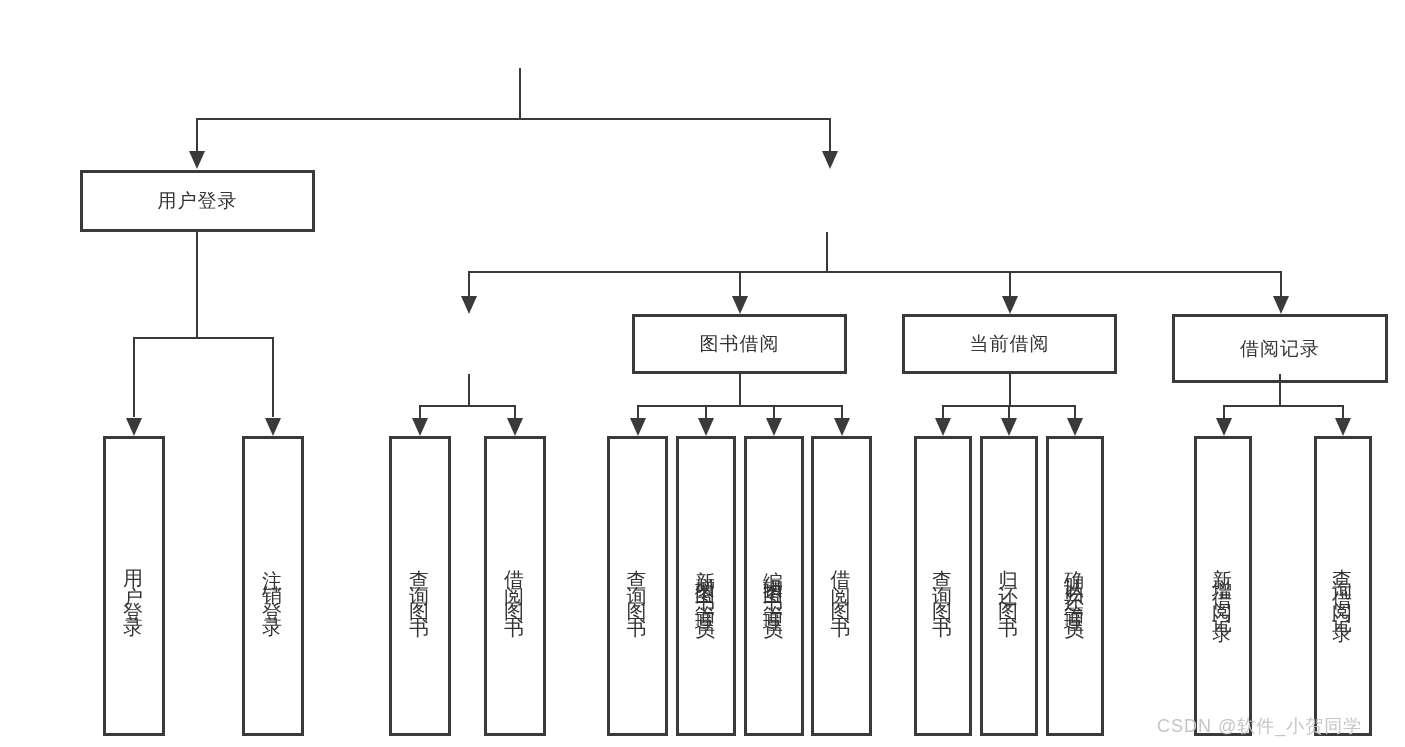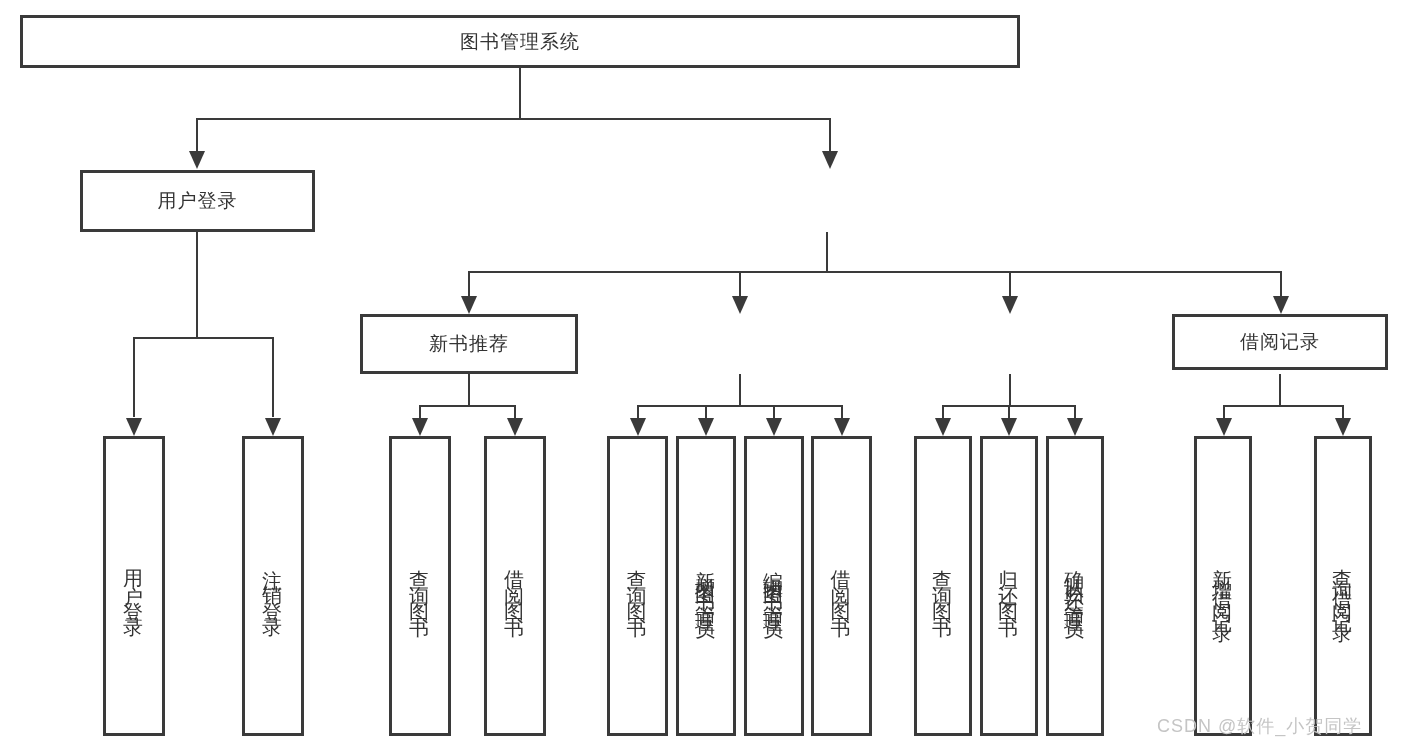--- a/index.html
+++ b/index.html
@@ -17,21 +17,20 @@
   .ar{position:absolute;width:0;height:0;border-left:8px solid transparent;
       border-right:8px solid transparent;border-top:18px solid #3a3a3a;}
   .wm{position:absolute;left:1157px;top:714px;color:#c5c5c5;font-size:18px;
       z-index:5;white-space:nowrap;letter-spacing:1px;}
 </style>
 </head>
 <body>
 
 <div class="canvas">
 
-  <div class="box" style="left:20px;top:15px;width:1000px;height:53px;">图书管理系统</div>
 
   <div class="vl" style="left:519px;top:68px;height:50px;"></div>
   <div class="hl" style="left:196px;top:118px;width:635px;"></div>
   <div class="vl" style="left:196px;top:118px;height:36px;"></div>
   <div class="vl" style="left:829px;top:118px;height:36px;"></div>
   <div class="ar" style="left:189px;top:151px;"></div>
   <div class="ar" style="left:822px;top:151px;"></div>
 
   <div class="box" style="left:80px;top:170px;width:235px;height:62px;">用户登录</div>
 
@@ -46,22 +45,23 @@
   <div class="hl" style="left:468px;top:271px;width:813px;"></div>
   <div class="vl" style="left:468px;top:271px;height:26px;"></div>
   <div class="vl" style="left:739px;top:271px;height:26px;"></div>
   <div class="vl" style="left:1009px;top:271px;height:26px;"></div>
   <div class="vl" style="left:1280px;top:271px;height:26px;"></div>
   <div class="ar" style="left:461px;top:296px;"></div>
   <div class="ar" style="left:732px;top:296px;"></div>
   <div class="ar" style="left:1002px;top:296px;"></div>
   <div class="ar" style="left:1273px;top:296px;"></div>
 
-  <div class="box" style="left:360px;top:314px;width:218px;height:60px;">新书推荐</div>
-  <div class="box" style="left:1172px;top:314px;width:216px;height:56px;">借阅记录</div>
+  <div class="box" style="left:632px;top:314px;width:215px;height:60px;">图书借阅</div>
+  <div class="box" style="left:902px;top:314px;width:215px;height:60px;">当前借阅</div>
+  <div class="box" style="left:1172px;top:314px;width:216px;height:69px;">借阅记录</div>
 
   <div class="vl" style="left:468px;top:374px;height:32px;"></div>
   <div class="hl" style="left:419px;top:405px;width:97px;"></div>
   <div class="vl" style="left:419px;top:405px;height:14px;"></div>
   <div class="vl" style="left:514px;top:405px;height:14px;"></div>
   <div class="ar" style="left:412px;top:418px;"></div>
   <div class="ar" style="left:507px;top:418px;"></div>
 
   <div class="vl" style="left:739px;top:374px;height:32px;"></div>
   <div class="hl" style="left:637px;top:405px;width:205px;"></div>

